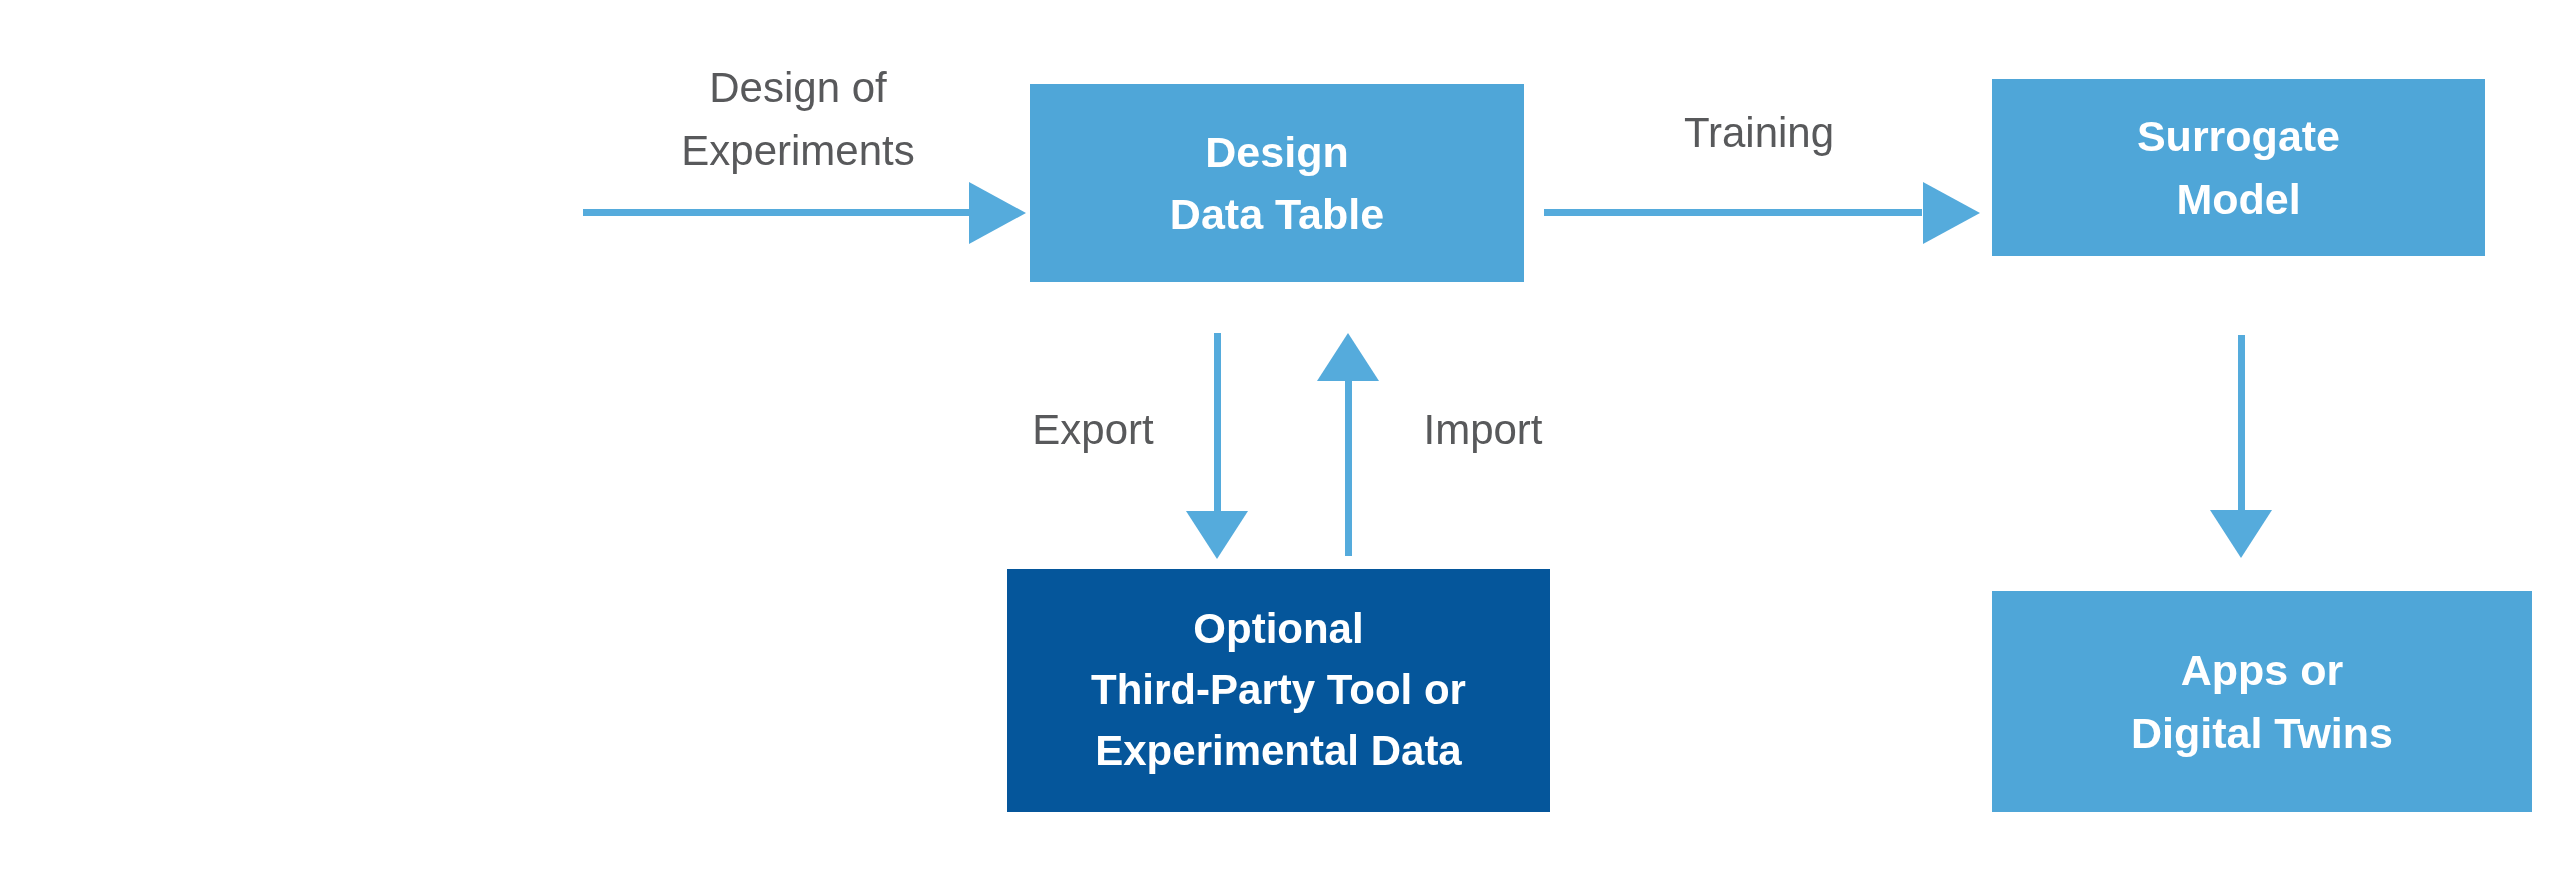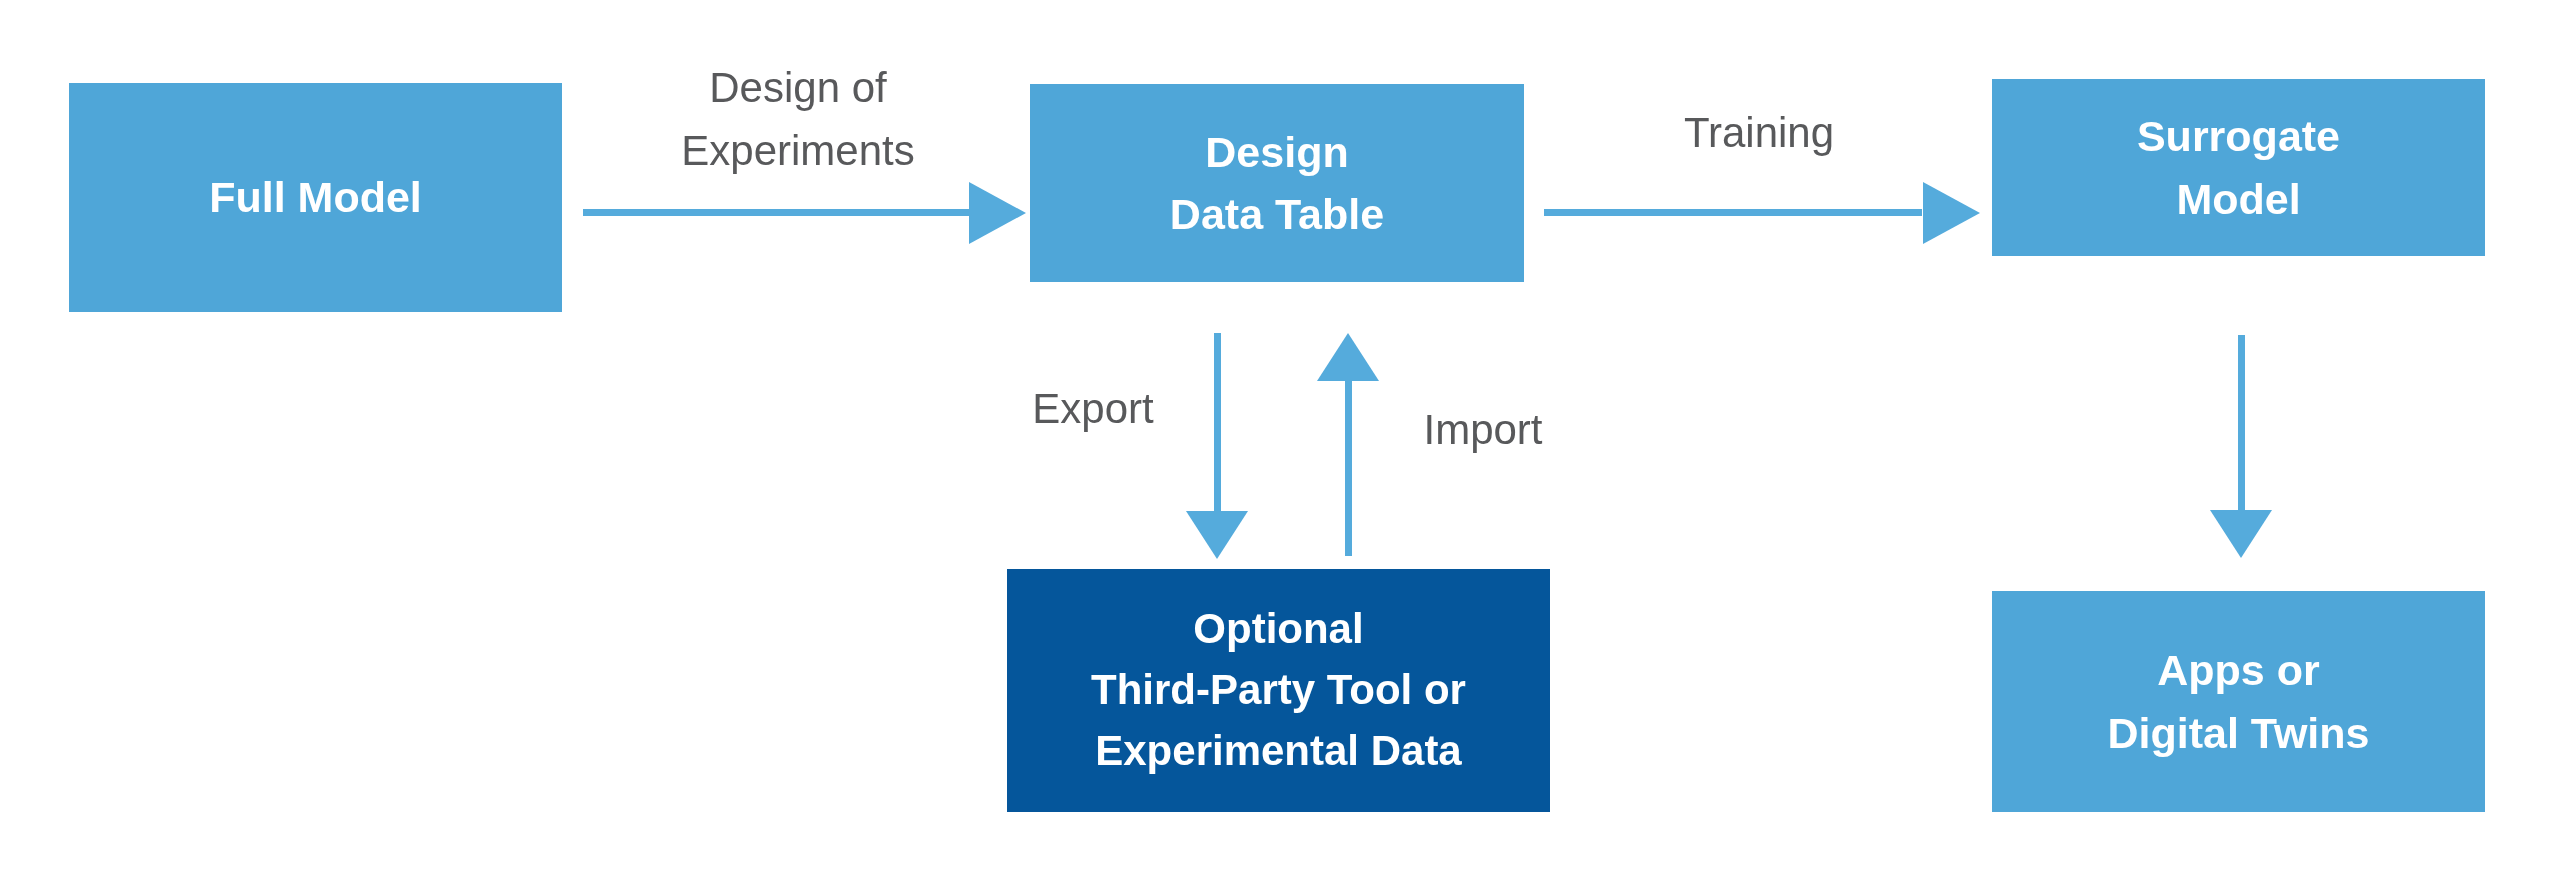--- a/index.html
+++ b/index.html
@@ -27,36 +27,36 @@
     font-size: 43px;
     line-height: 1.45;
     white-space: pre-line;
   }
   .node.light { background: var(--box-light, #4FA6D8); }
   .node.dark  { background: var(--box-dark, #05569B); text-align: center; }
 
   #node-full-model        { left: 69px;   top: 83px; width: 493px; height: 229px; }
   #node-design-data-table { left: 1030px; top: 84px; width: 494px; height: 198px; }
   #node-surrogate-model   { left: 1992px; top: 79px; width: 493px; height: 177px; }
-  #node-apps-digital-twins{ left: 1992px; top: 591px; width: 493px; height: 221px; }
+  #node-apps-digital-twins{ left: 1992px; top: 591px; width: 540px; height: 221px; }
   #node-third-party       { left: 1007px; top: 569px; width: 543px; height: 243px; font-size: 42px; }
 
   
   .edge-label {
     position: absolute;
     transform: translate(-50%, -50%);
     color: var(--label-text, #58595B);
     font-size: 42px;
     line-height: 1.5;
     text-align: center;
     white-space: pre-line;
   }
   #label-doe      { left: 798px; top: 119px; }
   #label-training { left: 1759px; top: 132px; }
-  #label-export   { left: 1093px; top: 408px; text-align: right; }
+  #label-export   { left: 1093px; top: 429px; text-align: right; }
   #label-import   { left: 1483px; top: 429px; text-align: center; }
   #label-evaluate { left: 2400px; top: 452px; }
 
   
   .stem-h {
     position: absolute;
     height: 7px;
     background: var(--arrow, #55ABDC);
   }
   .stem-v {
@@ -103,21 +103,20 @@
 
   
   #arrow-evaluate-stem { left: 2238px; top: 335px; height: 175px; }
   #arrow-evaluate-head { left: 2210px; top: 510px; }
 </style>
 </head>
 <body>
 
 <div id="canvas">
 
-  <div class="node light" id="node-full-model">Full Model</div>
 
   <div class="node light" id="node-design-data-table">Design
 Data Table</div>
 
   <div class="node light" id="node-surrogate-model">Surrogate
 Model</div>
 
   <div class="node dark" id="node-third-party">Optional
 Third-Party Tool or
 Experimental Data</div>

